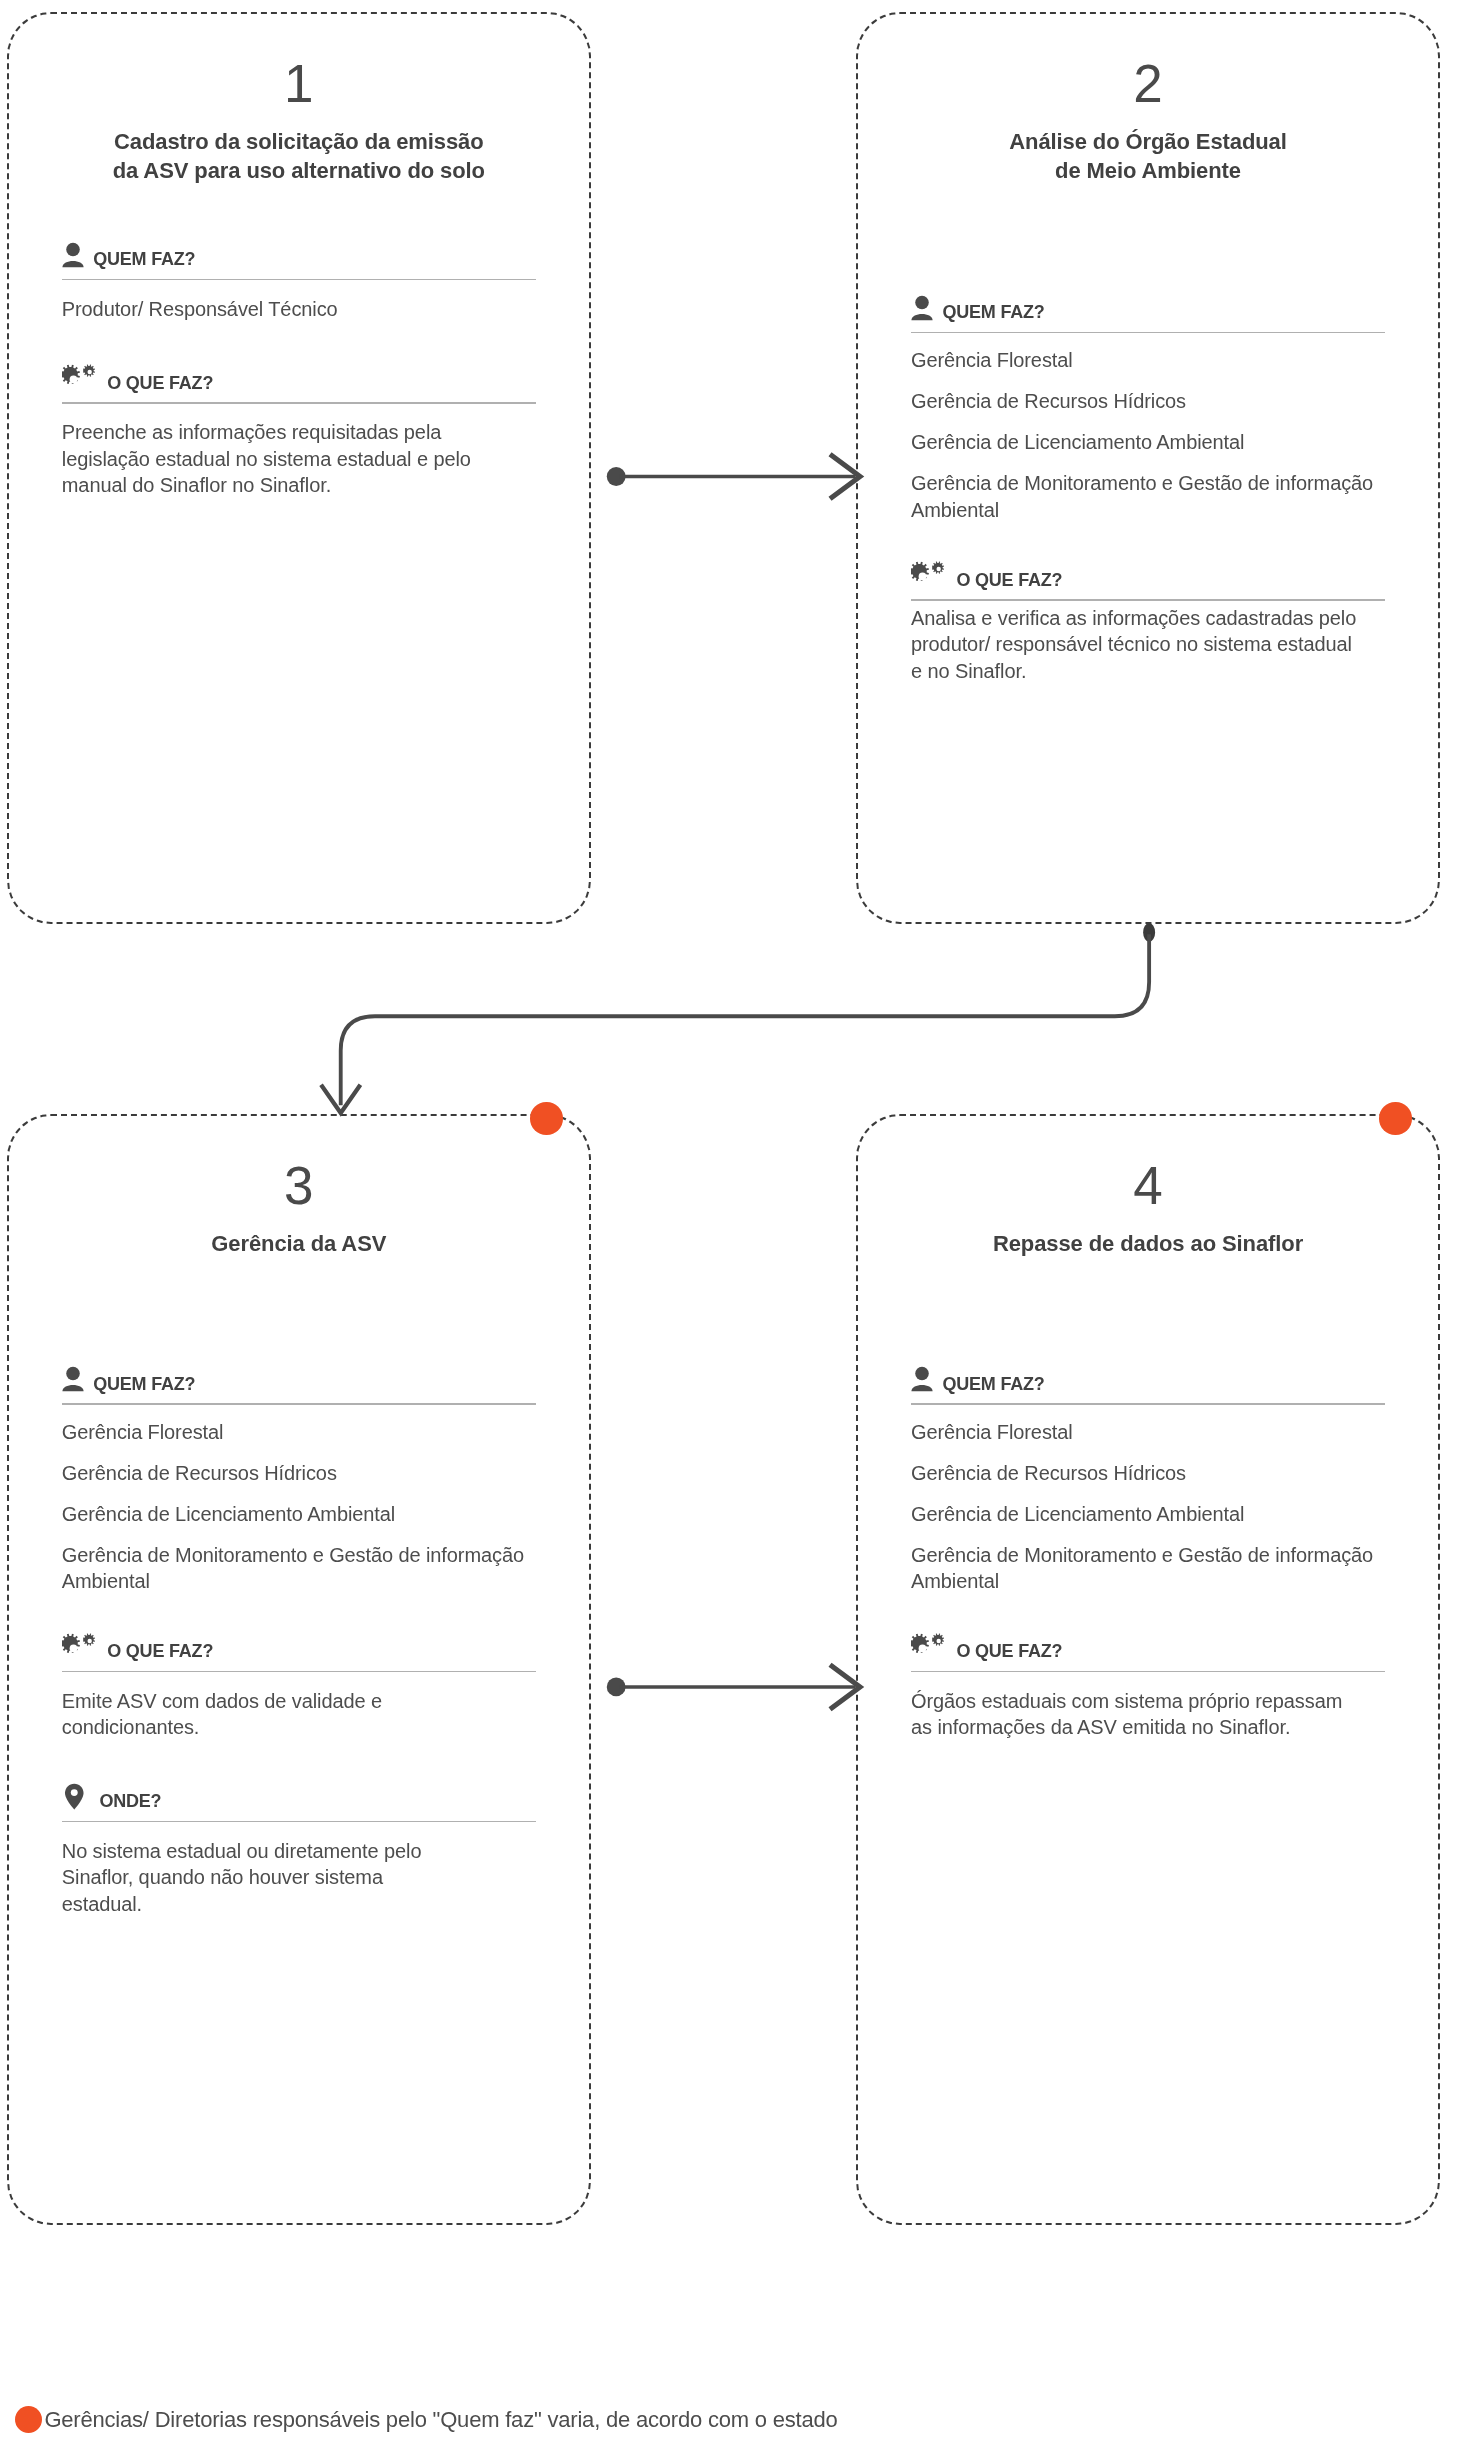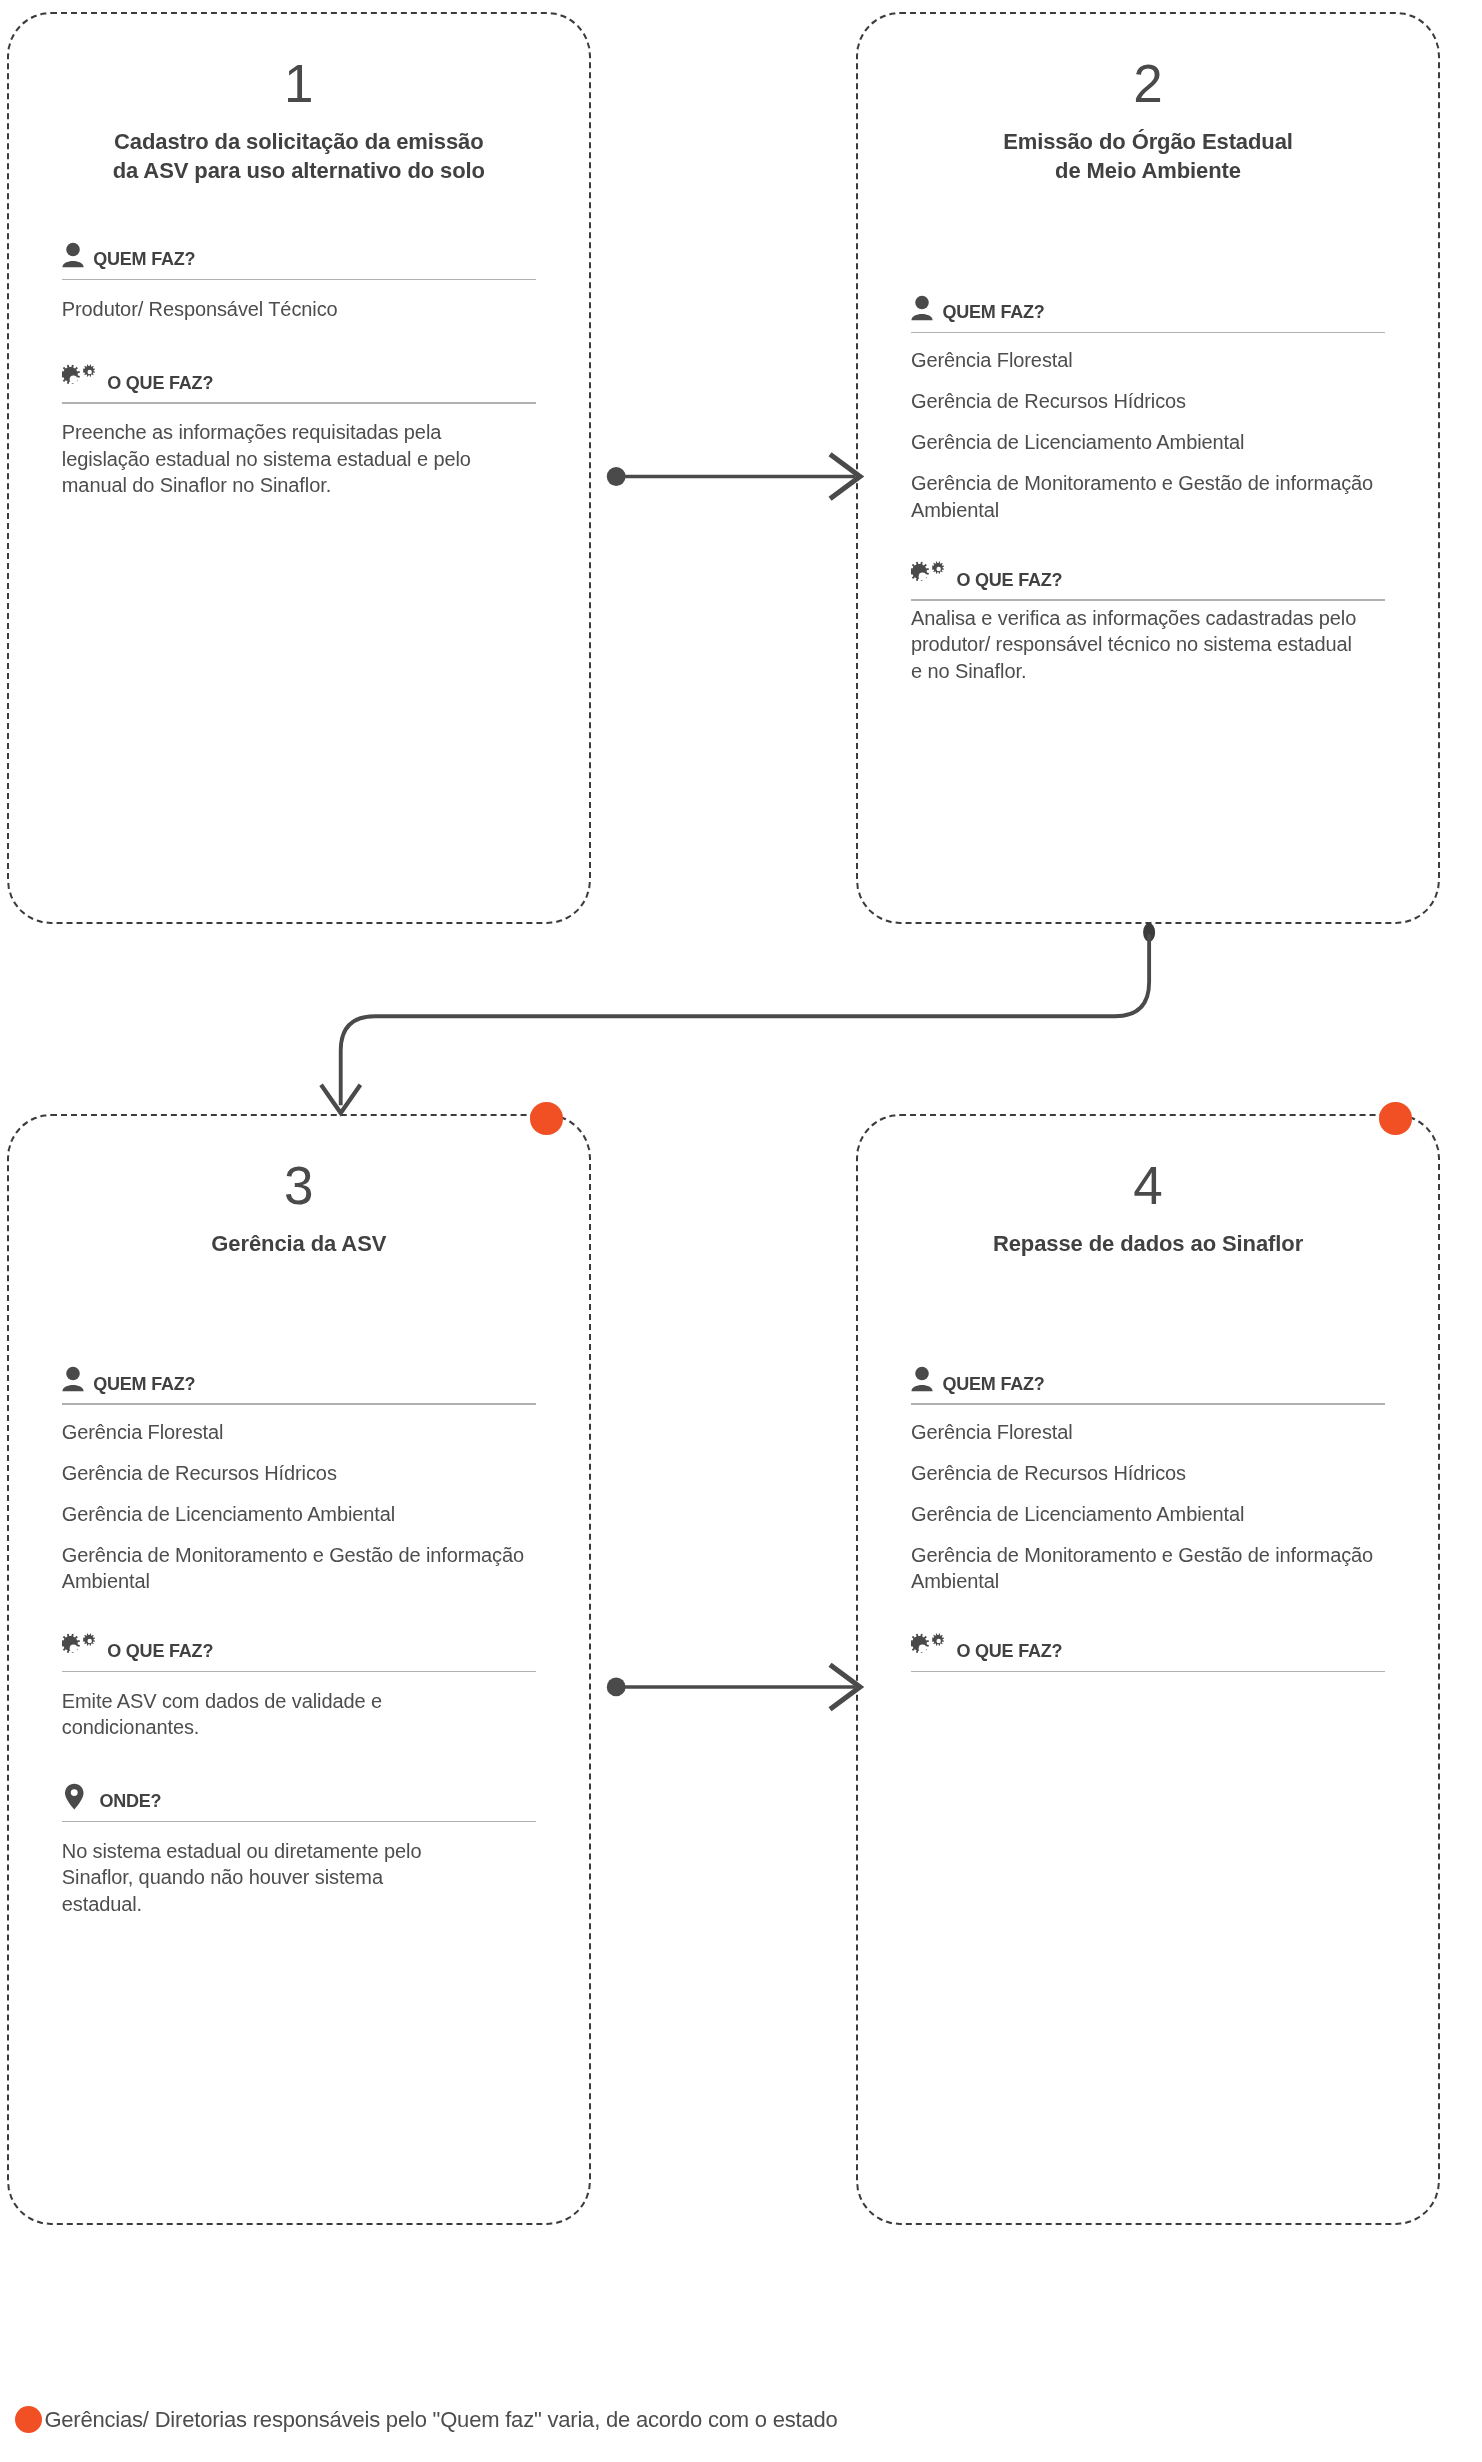--- a/index.html
+++ b/index.html
@@ -194,21 +194,21 @@
         <div class="rule"></div>
         <div class="body-text" style="margin-top:15.4px; max-width:419px;">Preenche as informações requisitadas pela legislação estadual no sistema estadual e pelo manual do Sinaflor no Sinaflor.</div>
       </div>
     </div>
   </div>
 
   <div class="card" style="left:856px; top:12px; width:584px; height:912px;">
     <div class="card-inner">
       <div class="card-num" style="margin-top:43px;">2</div>
       <div class="card-title" style="margin-top:17px;">
-        <div>Emissão do Órgão Estadual</div>
+        <div>Análise do Órgão Estadual</div>
         <div>de Meio Ambiente</div>
       </div>
 
       <div style="margin-top:104px;">
         <div class="section-head">
           <span class="ico">
             <svg width="22" height="26" viewBox="0 0 26 30">
               <circle cx="13" cy="8.5" r="8" fill="#4a4a4a"></circle>
               <path d="M0.5 29.5 C0.5 19.5 25.5 19.5 25.5 29.5 Z" fill="#4a4a4a"></path>
             </svg>
@@ -344,20 +344,21 @@
               <circle cx="13.3" cy="18.3" r="4.6" fill="#ffffff"></circle>
               <g fill="#4a4a4a" transform="translate(24,0) scale(0.52)">
                 <path d="M15.5 10 l3.2 .9 1.5-2.6 -2.4-2.3 1.9-1.9 2.3 2.4 2.6-1.5 -.9-3.2 2.6-.7 .9 3.2 3 0 .9-3.2 2.6 .7 -.9 3.2 2.6 1.5 2.3-2.4 1.9 1.9 -2.4 2.3 1.5 2.6 3.2-.9 .7 2.6 -3.2 .9 0 3 3.2 .9 -.7 2.6 -3.2-.9 -1.5 2.6 2.4 2.3 -1.9 1.9 -2.3-2.4 -2.6 1.5 .9 3.2 -2.6 .7 -.9-3.2 -3 0 -.9 3.2 -2.6-.7 .9-3.2 -2.6-1.5 -2.3 2.4 -1.9-1.9 2.4-2.3 -1.5-2.6 -3.2 .9z" transform="translate(-14,0)"></path>
               </g>
               <circle cx="32.5" cy="9.5" r="2.6" fill="#ffffff"></circle>
             </svg>
           </span>
           <span class="section-label">O QUE FAZ?</span>
         </div>
         <div class="rule"></div>
+        <div class="body-text" style="margin-top:15.4px; max-width:445px;">Órgãos estaduais com sistema próprio repassam as informações da ASV emitida no Sinaflor.</div>
       </div>
     </div>
   </div>
 
   <div class="odot" style="left:530px; top:1102px;"></div>
   <div class="odot" style="left:1379px; top:1102px;"></div>
 
   <div class="legend">
     <span class="legend-dot"></span>
     <span class="legend-text">Gerências/ Diretorias responsáveis pelo "Quem faz" varia, de acordo com o estado</span>

